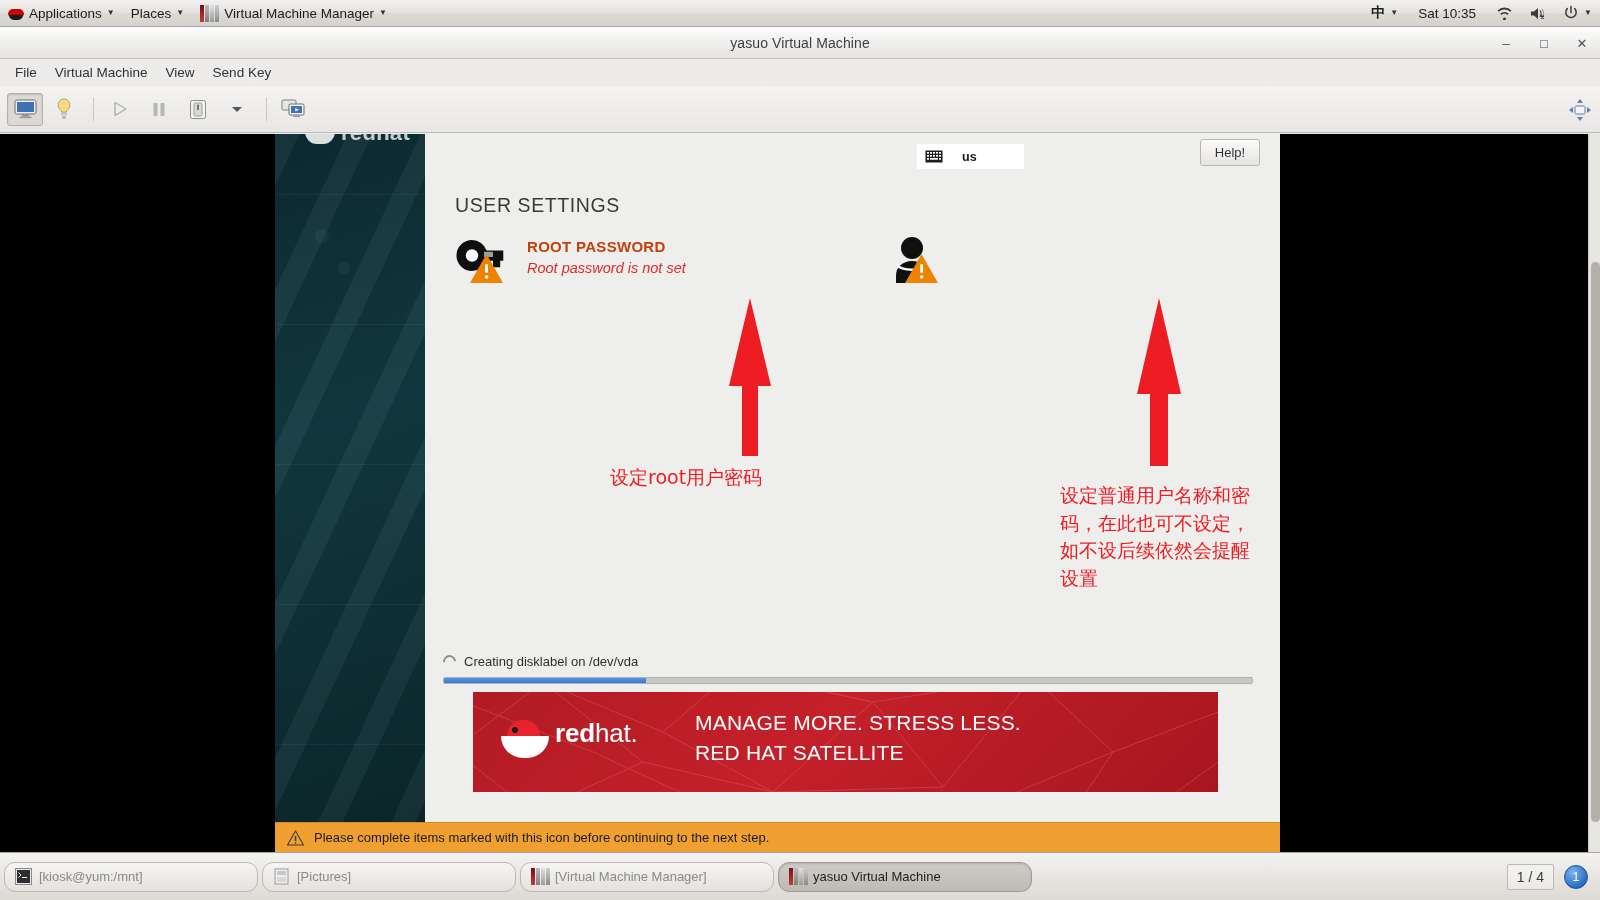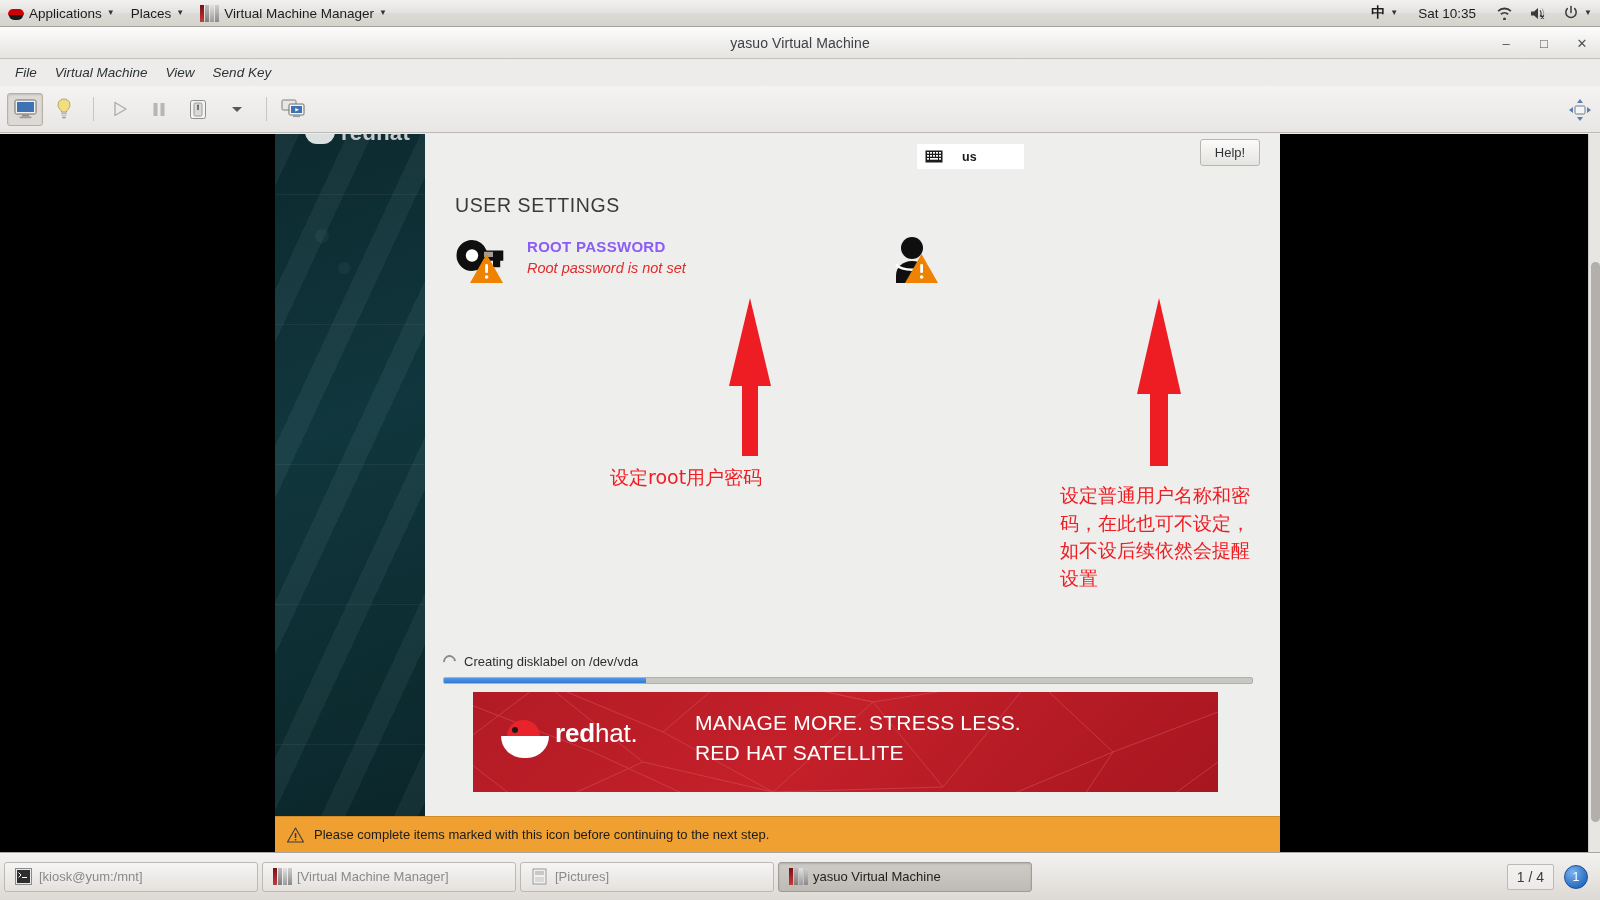--- a/index.html
+++ b/index.html
@@ -72,21 +72,21 @@
     color: #4a4a4a;
   }
   .win-btn { width: 20px; height: 20px; display:flex; align-items:center; justify-content:center;
              font-size: 13px; color:#4e5257; cursor: default; }
 
   .vm-menubar {
     height: 27px; display: flex; align-items: center;
     padding-left: 6px; font-size: 13.5px; color: #2e3436;
     background: #edeceb;
   }
-  .menu-entry { padding: 3px 9px; border-radius: 2px; font-style: italic; }
+  .menu-entry { padding: 3px 9px; border-radius: 2px; }
 
   .vm-toolbar {
     height: 47px; display: flex; align-items: center; padding: 0 7px;
     background: linear-gradient(to bottom, #f4f3f2, #e9e7e5);
     border-bottom: 1px solid #bdbab5;
     position: relative;
   }
   .tb-btn {
     width: 36px; height: 33px; margin-right: 3px;
     display: flex; align-items: center; justify-content: center;
@@ -163,21 +163,21 @@
     position: absolute; left: 30px; top: 60px;
     font-size: 19.5px; color: #3a3a38; letter-spacing: .6px;
   }
 
   .spoke { position: absolute; display: flex; gap: 14px; align-items: flex-start; }
   .spoke-root { left: 30px; top: 100px; }
   .spoke-user { left: 465px; top: 100px; }
   .spoke-icon { width: 58px; height: 50px; position: relative; flex: 0 0 58px; }
   .spoke-txt { padding-top: 4px; }
   .spoke-name {
-    font-size: 15px; font-weight: 700; color: #8b5cf6; letter-spacing: .3px;
+    font-size: 15px; font-weight: 700; color: #c2410c; letter-spacing: .3px;
   }
   .spoke-status {
     font-size: 14.5px; font-style: italic; color: #e02b2b; margin-top: 5px;
   }
 
   
   .ann-arrow { position: absolute; }
   .ann-text {
     position: absolute; color: #f01c22; font-size: 19px; line-height: 1.45;
     font-family: "DejaVu Sans", sans-serif; white-space: pre-line;
@@ -217,38 +217,38 @@
       background:#1a1a1a; border-radius:50%; }
   .rh-banner .wm { color:#fff; font-size: 26px; letter-spacing:-.2px; }
   .rh-banner .wm b { font-weight: 700; }
   .rh-banner .wm span { font-weight: 300; }
   .rh-banner .tagline {
     position: absolute; left: 222px; top: 16px; color: #fff;
     font-size: 21px; font-weight: 400; line-height: 1.42; letter-spacing: .2px;
   }
 
   .warn-bar {
-    position: absolute; left: 0; bottom: 0; width: 1005px; height: 36px;
+    position: absolute; left: 0; bottom: 0; width: 1005px; height: 30px;
     background: #f0a030; display: flex; align-items: center; gap: 10px; padding-left: 12px;
     border-top: 1px solid #d38c27;
   }
   .warn-bar .txt { font-size: 13px; color: #1b1b1b; }
 
   
   .taskbar {
     position: absolute; left: 0; top: 852px; width: 1600px; height: 48px;
     background: linear-gradient(to bottom, #f3f2f1 0%, #e8e6e3 50%, #ddd9d4 100%);
     border-top: 1px solid #a9a6a1;
     display: flex; align-items: center; padding: 0 4px;
   }
   .task-btn {
     height: 30px; display: flex; align-items: center; gap: 7px;
     padding: 0 10px; margin-right: 4px;
     background: linear-gradient(to bottom,#f6f5f4,#e4e1dd);
-    border: 1px solid #bcb9b4; border-radius: 3px;
+    border: 1px solid #bcb9b4; border-radius: 11px;
     font-size: 13px; color: #4d4d4d; overflow: hidden; white-space: nowrap;
   }
   .task-btn.inactive { color: #8a8a8a; }
   .task-btn.current {
     background: linear-gradient(to bottom,#cfccc7,#bebab4);
     border: 1px solid #a09d98; color: #1e1e1e;
     box-shadow: inset 0 1px 2px rgba(0,0,0,.15);
   }
   .task-ico { width: 17px; height: 17px; flex: 0 0 17px; }
   .tb-tail { margin-left: auto; display: flex; align-items: center; gap: 10px; padding-right: 8px; }
@@ -566,38 +566,38 @@
       <svg class="task-ico" viewBox="0 0 17 17">
         <rect x="0.5" y="0.5" width="16" height="16" fill="#e9e9e9" stroke="#8a8a8a"></rect>
         <rect x="2" y="2" width="13" height="13" fill="#2e2e2e"></rect>
         <path d="M3.5 4.5 6 7 3.5 9.5" stroke="#fff" stroke-width="1" fill="none"></path>
         <rect x="7" y="9" width="5" height="1" fill="#fff"></rect>
       </svg>
       <span>[kiosk@yum:/mnt]</span>
     </div>
 
     <div class="task-btn inactive" style="width:254px">
-      <span class="vmm-glyph task-ico">
-          <i></i>
-          <i></i>
-          <i></i>
-          <i></i>
-        </span>
-      <span>[Virtual Machine Manager]</span>
-    </div>
-
-    <div class="task-btn inactive" style="width:254px">
       <svg class="task-ico" viewBox="0 0 17 17">
         <rect x="2" y="1" width="13" height="15" fill="#efefee" stroke="#9a9a9a"></rect>
         <rect x="4" y="3" width="9" height="4" fill="#c8c8c6"></rect>
         <rect x="4" y="9" width="9" height="5" fill="#d8d8d6"></rect>
       </svg>
       <span>[Pictures]</span>
     </div>
 
+    <div class="task-btn inactive" style="width:254px">
+      <span class="vmm-glyph task-ico">
+          <i></i>
+          <i></i>
+          <i></i>
+          <i></i>
+        </span>
+      <span>[Virtual Machine Manager]</span>
+    </div>
+
     <div class="task-btn current" style="width:254px">
       <span class="vmm-glyph task-ico">
           <i></i>
           <i></i>
           <i></i>
           <i></i>
         </span>
       <span>yasuo Virtual Machine</span>
     </div>
 

